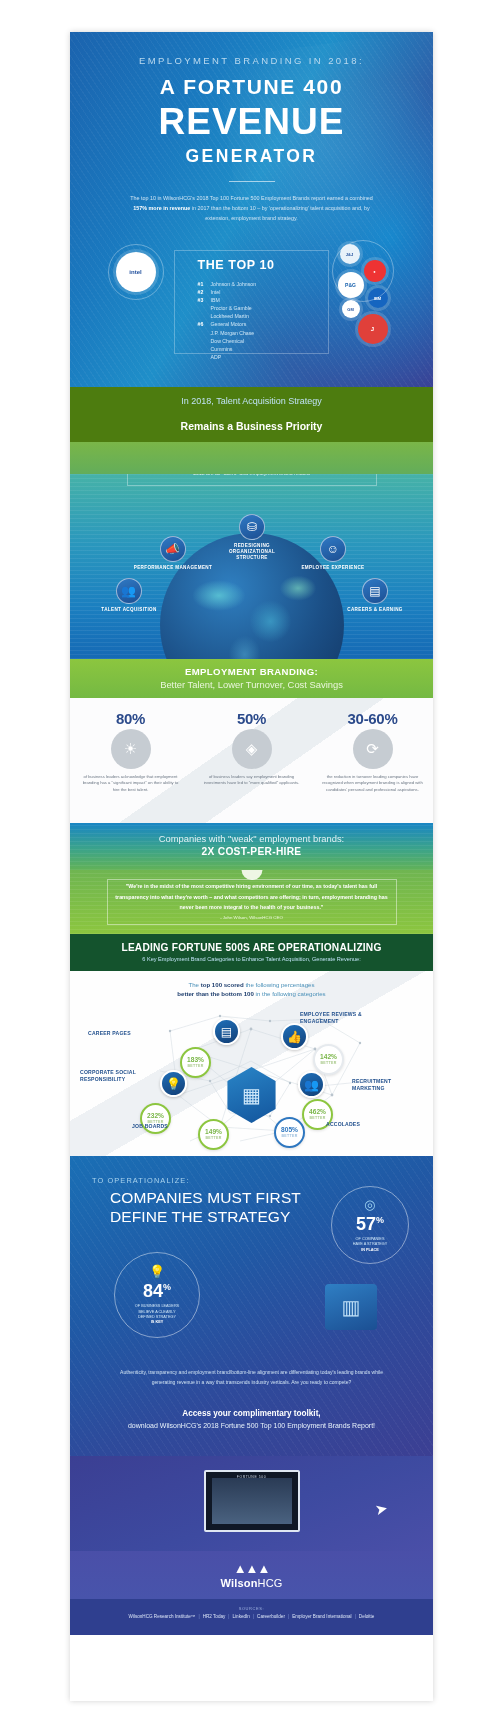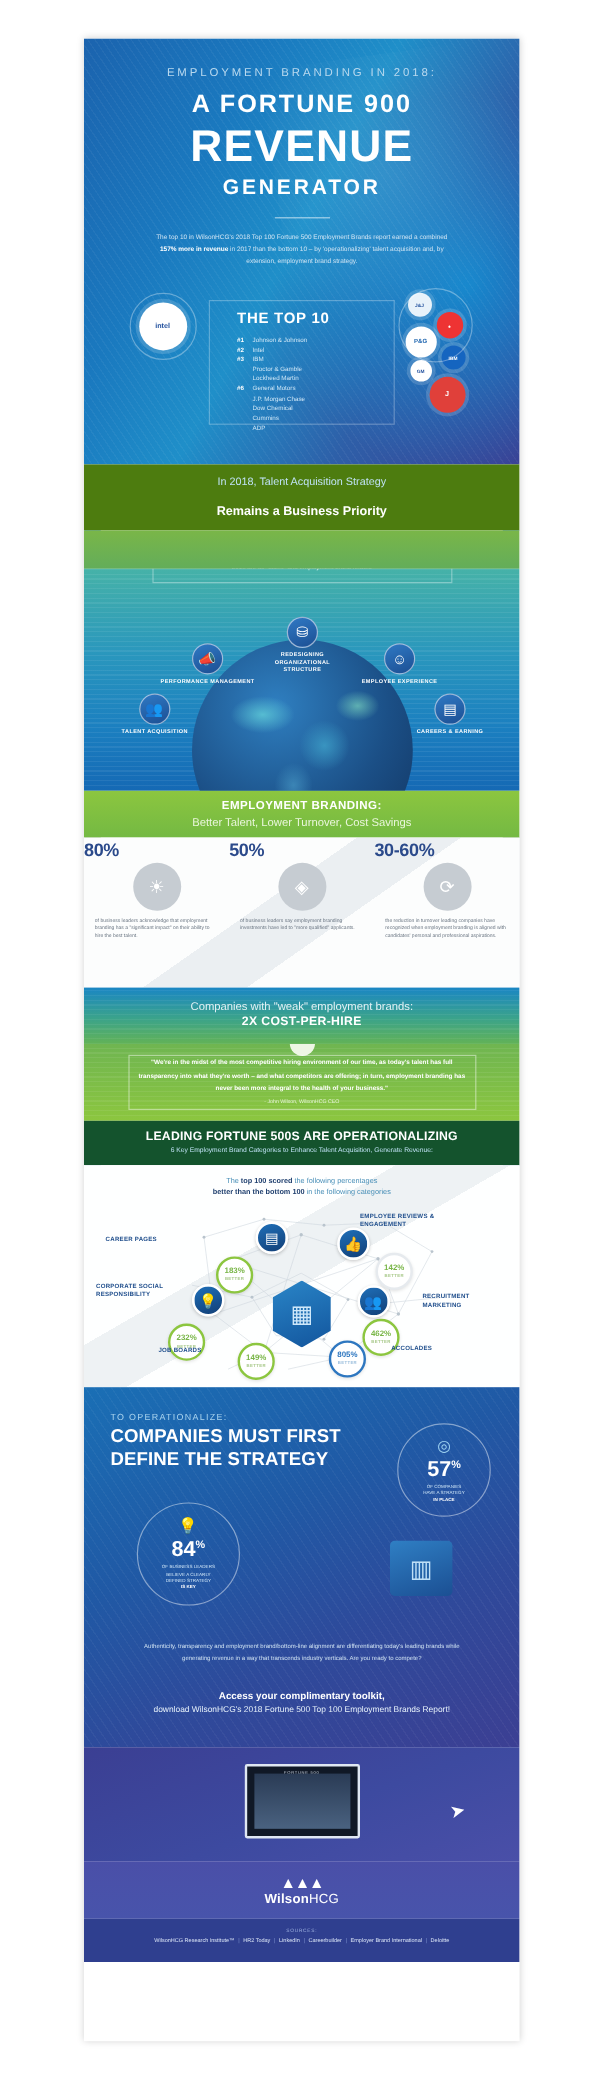--- a/index.html
+++ b/index.html
@@ -88,21 +88,21 @@
   .ebhead .b{color:#eaf6dc;font-size:9.4px;margin-top:2px;}
   .notchg i.lt{border-color:#5d9c33 transparent transparent transparent;}
   .notchg i.rt{border-color:#5d9c33 transparent transparent transparent;}
 
   
   .stats{position:relative;height:125px;background:#f4f6f8;overflow:hidden;}
   .stats:before{content:"";position:absolute;inset:0;opacity:.75;
     background:
       linear-gradient(145deg, #ffffff 0 42%, #e9edf1 42% 58%, #ffffff 58% 100%),
       linear-gradient(35deg, #eef1f4 0 30%, #ffffff 30% 70%, #e9edf1 70% 100%);}
-  .statcol{position:absolute;top:2px;width:121px;}
+  .statcol{position:absolute;top:12px;width:121px;text-align:center;}
   .statnum{color:#2b4a8b;font-size:15px;font-weight:bold;letter-spacing:-.3px;}
   .donut{position:relative;width:40px;height:40px;margin:2px auto 0;border-radius:50%;
     background:#c6ccd2;display:flex;align-items:center;justify-content:center;color:#fff;font-size:15px;}
   .statdesc{margin-top:5px;color:#6b7683;font-size:4.2px;line-height:6.4px;padding:0 9px;}
 
   
   .cph{position:relative;height:47px;
     background:linear-gradient(180deg,#1a86c4 0%,#3ba38a 55%,#62b257 100%);text-align:center;overflow:hidden;}
   .cph:before{content:"";position:absolute;inset:0;
     background:repeating-linear-gradient(0deg, rgba(255,255,255,.06) 0 1px, rgba(255,255,255,0) 1px 4px);}
@@ -147,21 +147,21 @@
     background:linear-gradient(160deg,#2a86c8,#12549c);
     clip-path:polygon(50% 0,93% 25%,93% 75%,50% 100%,7% 75%,7% 25%);
     display:flex;align-items:center;justify-content:center;color:#cfe8fa;font-size:20px;}
 
   
   .strategy{position:relative;height:300px;overflow:hidden;
     background:linear-gradient(155deg,#1a6fb5 0%,#2059a5 38%,#2e4a9b 66%,#3c3f93 100%);}
   .strategy:before{content:"";position:absolute;inset:0;
     background:repeating-linear-gradient(56deg, rgba(255,255,255,.04) 0 1px, rgba(255,255,255,0) 1px 6px);}
   .kicker{position:relative;padding:20px 0 0 22px;color:#a9d3ee;font-size:7.4px;letter-spacing:1.1px;}
-  .bighead{position:relative;padding:4px 0 0 22px;color:#fff;font-size:15.5px;font-weight:bold;letter-spacing:.1px;}
+  .bighead{position:relative;padding:4px 0 0 40px;color:#fff;font-size:15.5px;font-weight:normal;letter-spacing:.1px;}
   .circstat{position:absolute;border-radius:50%;border:1px solid rgba(255,255,255,.45);
     display:flex;flex-direction:column;align-items:center;justify-content:center;text-align:center;}
   .circstat .big{color:#fff;font-size:18px;font-weight:bold;line-height:1;}
   .circstat .big sup{font-size:9px;}
   .circstat .cap{color:#cfe6f7;font-size:3.8px;line-height:5.4px;margin-top:4px;padding:0 7px;}
   .circstat .cap b{color:#fff;}
   .circicon{color:#9fd4f2;font-size:13px;margin-bottom:3px;}
   .para{position:absolute;left:50%;transform:translateX(-50%);top:212px;width:270px;text-align:center;
     color:#cfe2f2;font-size:5px;line-height:1.95;}
   .cta1{position:absolute;left:0;right:0;top:253px;text-align:center;color:#fff;font-size:8.2px;font-weight:bold;}
@@ -190,21 +190,21 @@
 </style>
 </head>
 <body>
 
 <div class="page">
 <div class="sheet">
 
   <section class="hero">
     <div class="hero-map"></div>
     <div class="eyebrow">EMPLOYMENT BRANDING IN 2018:</div>
-    <div class="t1">A FORTUNE 900</div>
+    <div class="t1">A FORTUNE 400</div>
     <div class="t2">REVENUE</div>
     <div class="t3">GENERATOR</div>
     <div class="rule"></div>
     <div class="hero-sub"><span>The top 10 in WilsonHCG's 2018 Top 100 Fortune 500 Employment Brands report earned a combined </span><b>157% more in revenue</b><span> in 2017 than the bottom 10 – by 'operationalizing' talent acquisition and, by extension, employment brand strategy.</span></div>
 
     <div class="t10wrap">
       <div class="t10box"></div>
       <div class="t10title">THE TOP 10</div>
       <div class="t10list" id="top10list">
             <div class="row t10row">

